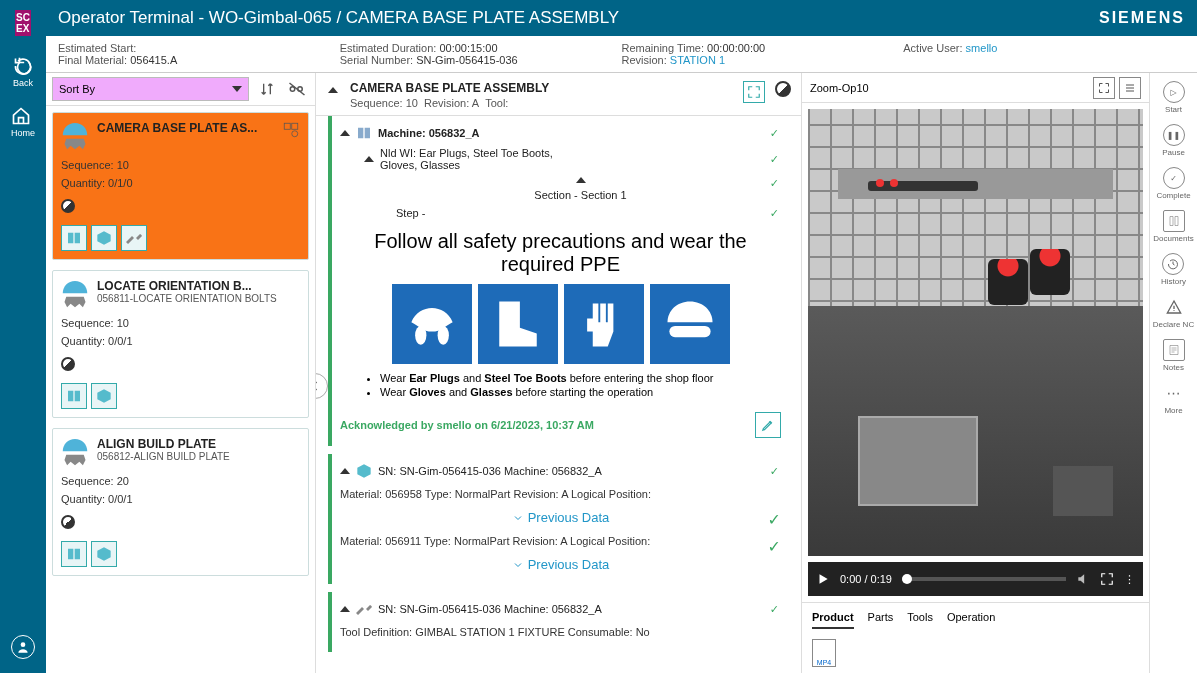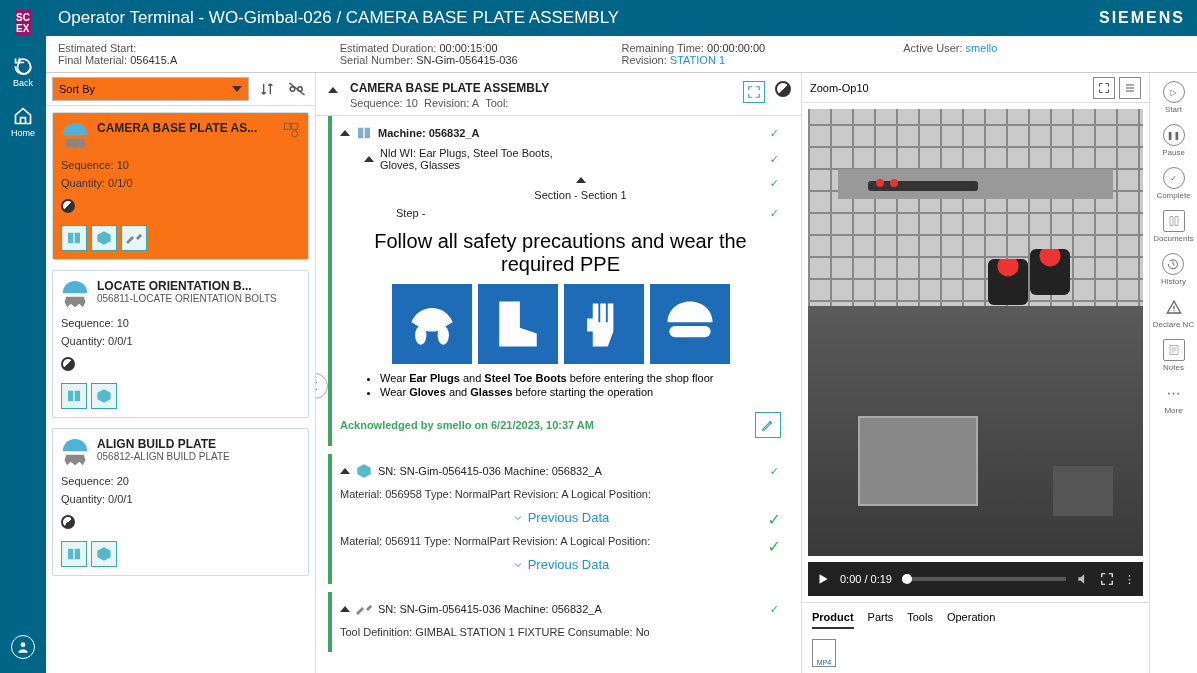--- a/index.html
+++ b/index.html
@@ -1,21 +1,21 @@
 <!DOCTYPE html>
 <html><head>
 <meta charset="utf-8">
 <style>
 * { box-sizing: border-box; margin: 0; padding: 0; font-family: "Segoe UI", Arial, sans-serif; }
 body { width: 1197px; height: 673px; overflow: hidden; background: #f5f5f5; display: flex; }
 
 
 .nav-rail { width: 46px; background: #006487; display: flex; flex-direction: column; align-items: center; padding-top: 10px; color: #fff; font-size: 9px; position: relative; }
 .nav-rail .logo { width: 16px; height: 26px; background: #a0116d; color: #fff; display: flex; align-items: center; justify-content: center; font-size: 10px; font-weight: bold; margin-bottom: 20px; }
-.nav-item { display: flex; flex-direction: column; align-items: center; margin-bottom: 18px; cursor: pointer; }
+.nav-item { display: flex; flex-direction: column; margin-bottom: 18px; cursor: pointer; }
 .nav-item svg { width: 20px; height: 20px; }
 .nav-item span { margin-top: 2px; }
 .nav-rail .user-badge { position: absolute; bottom: 14px; width: 24px; height: 24px; border: 1px solid #fff; border-radius: 50%; display: flex; align-items: center; justify-content: center; }
 
 
 .main { flex: 1; display: flex; flex-direction: column; }
 
 
 .titlebar { height: 36px; background: #006487; display: flex; align-items: center; padding: 0 12px; color: #fff; font-size: 17px; }
 .titlebar .brand { margin-left: auto; font-weight: 700; letter-spacing: 2px; font-size: 16px; }
@@ -25,21 +25,21 @@
 .info-cell { display: flex; gap: 20px; }
 .info-cell .lbl { color: #555; min-width: 100px; }
 .info-cell a { color: #2196c8; text-decoration: none; }
 
 
 .columns { flex: 1; display: flex; overflow: hidden; position: relative; }
 
 
 .side-list { width: 270px; background: #fff; display: flex; flex-direction: column; border-right: 1px solid #ddd; }
 .sort-row { display: flex; align-items: center; gap: 6px; padding: 4px 6px; border-bottom: 1px solid #ddd; }
-.sort-select { flex: 1; border: 1px solid #bbb; height: 24px; padding: 0 6px; font-size: 11px; background: #f97316; display: flex; align-items: center; justify-content: space-between; }
+.sort-select { flex: 1; border: 1px solid #bbb; height: 24px; padding: 0 6px; font-size: 11px; background: #f0abfc; display: flex; align-items: center; justify-content: space-between; }
 .icon-btn { width: 24px; height: 24px; display: flex; align-items: center; justify-content: center; cursor: pointer; color: #555; }
 .search-row { display: flex; border: 1px solid #bbb; margin: 4px 6px; height: 26px; align-items: center; }
 .search-row input { flex: 1; border: none; outline: none; padding: 0 8px; font-size: 11px; }
 .side-scroll { flex: 1; overflow-y: auto; padding: 6px; }
 .op-card { border: 1px solid #cdd; border-radius: 2px; padding: 8px; margin-bottom: 10px; font-size: 11px; background: #fff; }
 .op-card.active { background: #f97316; }
 .op-head { display: flex; align-items: flex-start; gap: 8px; margin-bottom: 6px; }
 .op-head .gear-ico { width: 28px; flex-shrink: 0; }
 .op-head .ttl { font-weight: 600; font-size: 12px; color: #222; }
 .op-head .sub { font-size: 10px; color: #555; }
@@ -129,21 +129,21 @@
     <svg width="14" height="14" viewBox="0 0 24 24">
         <circle cx="12" cy="8" r="4" fill="#fff"></circle>
         <path d="M4 22c0-4 4-6 8-6s8 2 8 6" fill="#fff"></path>
       </svg>
   </div>
 </div>
 
 <div class="main">
 
   <div class="titlebar">
-    <span>Operator Terminal  - WO-Gimbal-026 / CAMERA BASE PLATE ASSEMBLY</span>
+    <span>Operator Terminal  - WO-Gimbal-065 / CAMERA BASE PLATE ASSEMBLY</span>
     <span class="brand">SIEMENS</span>
   </div>
 
   <div class="info-row">
     <div class="info-cell">
       <div>
         <div><span class="lbl">Estimated Start:</span></div>
         <div><span class="lbl">Final Material:</span> <span>056415.A</span></div>
       </div>
     </div>

